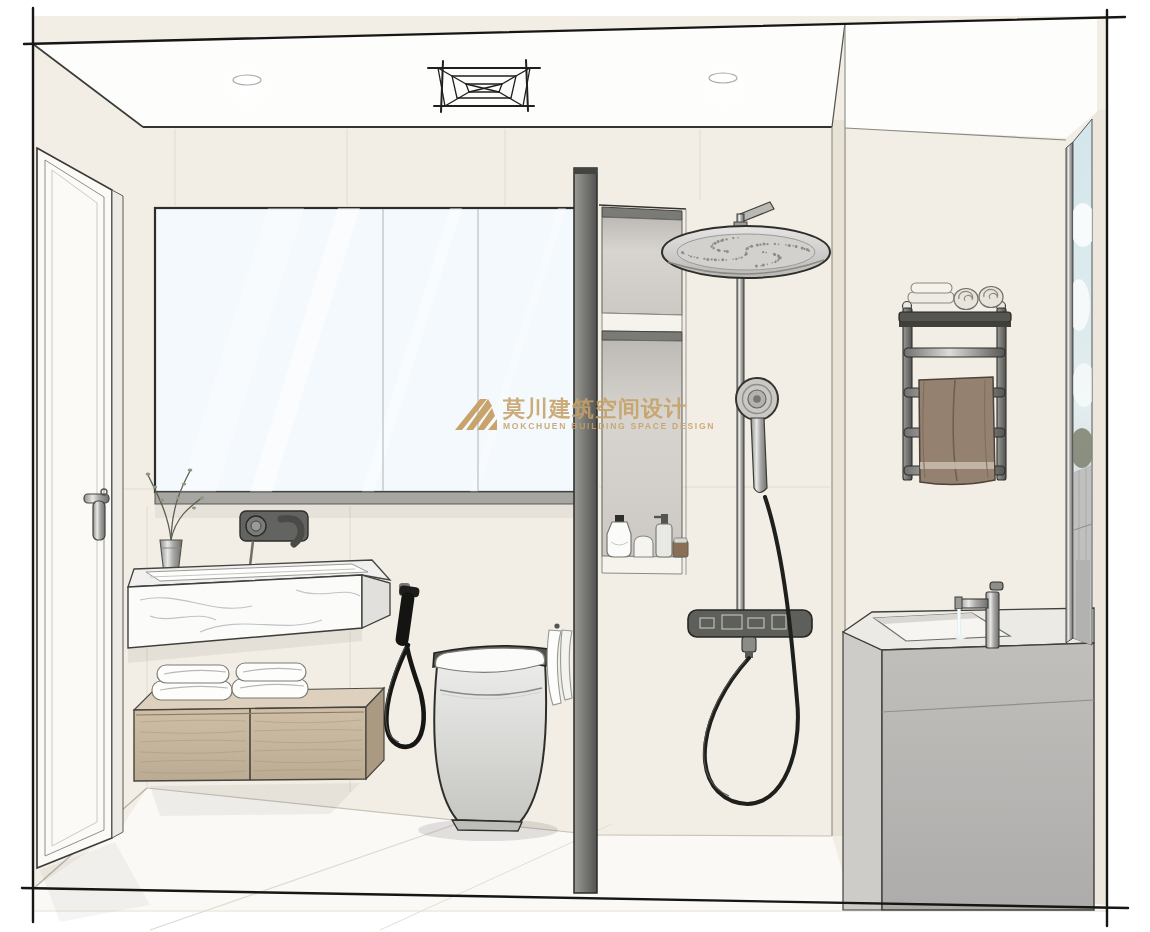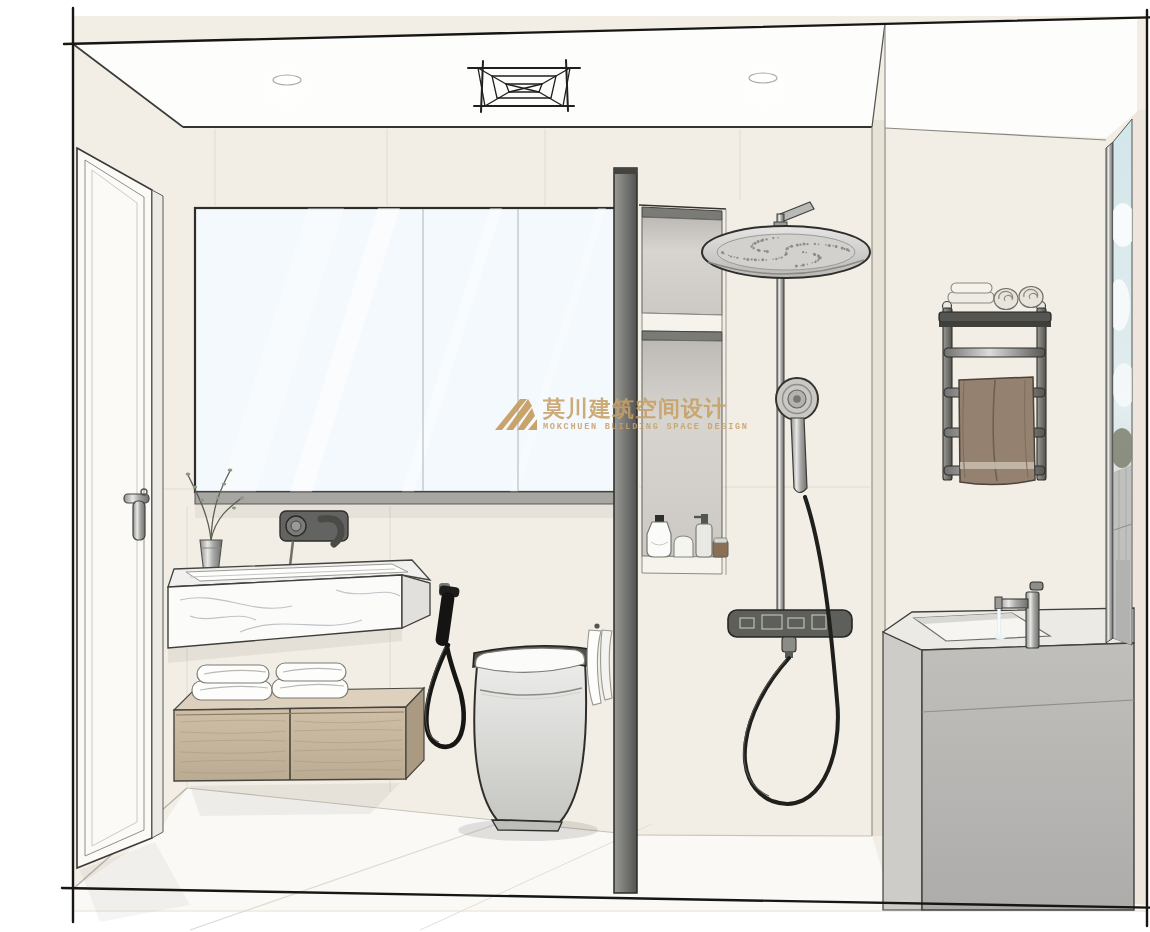--- a/index.html
+++ b/index.html
@@ -6,21 +6,21 @@
     --paper:#ffffff; --line:#1f1f1f; --wall:#f3eee5; --wallShade:#e9e2d6;
     --ceiling:#fdfdfb; --floor:#faf9f6; --mirror:#f4f9fd; --marble:#fbfbfa;
     --wood:#c8b79f; --woodDark:#ab9a82; --woodTop:#ddd0bc;
     --grayCab:#b7b6b3; --grayCabTop:#eceae5; --grayCabSide:#cdccc9;
     --partition:#6a6a68; --niche:#d3d0cb; --chrome:#c9c8c6; --dark:#4f4f4d;
     --towelBrown:#95816f; --gold:#c6a065; --sky:#d3e6ea; --building:#c0c1bf;
     --green:#7d806e; --whiteTowel:#fdfdfc;
   }
   html,body{margin:0;padding:0;background:#fff;}
   .stage{width:1049px;height:932px;position:relative;background:var(--paper);
-         font-family:Liberation Mono, monospace;margin-left:40px;}
+         font-family:Liberation Sans, sans-serif;}
   svg{display:block}
   .wm-cn{font-size:22px;font-weight:bold;letter-spacing:1px;fill:var(--gold);opacity:.92}
   .wm-en{font-size:8.6px;font-weight:bold;letter-spacing:1.7px;fill:var(--gold);opacity:.9}
   .sketch{stroke:var(--line);stroke-width:1.3;fill:none;stroke-linecap:round}
 </style>
 </head>
 <body>
 
 <div class="stage">
 <svg viewBox="0 0 1150 932" width="1150" height="932">

